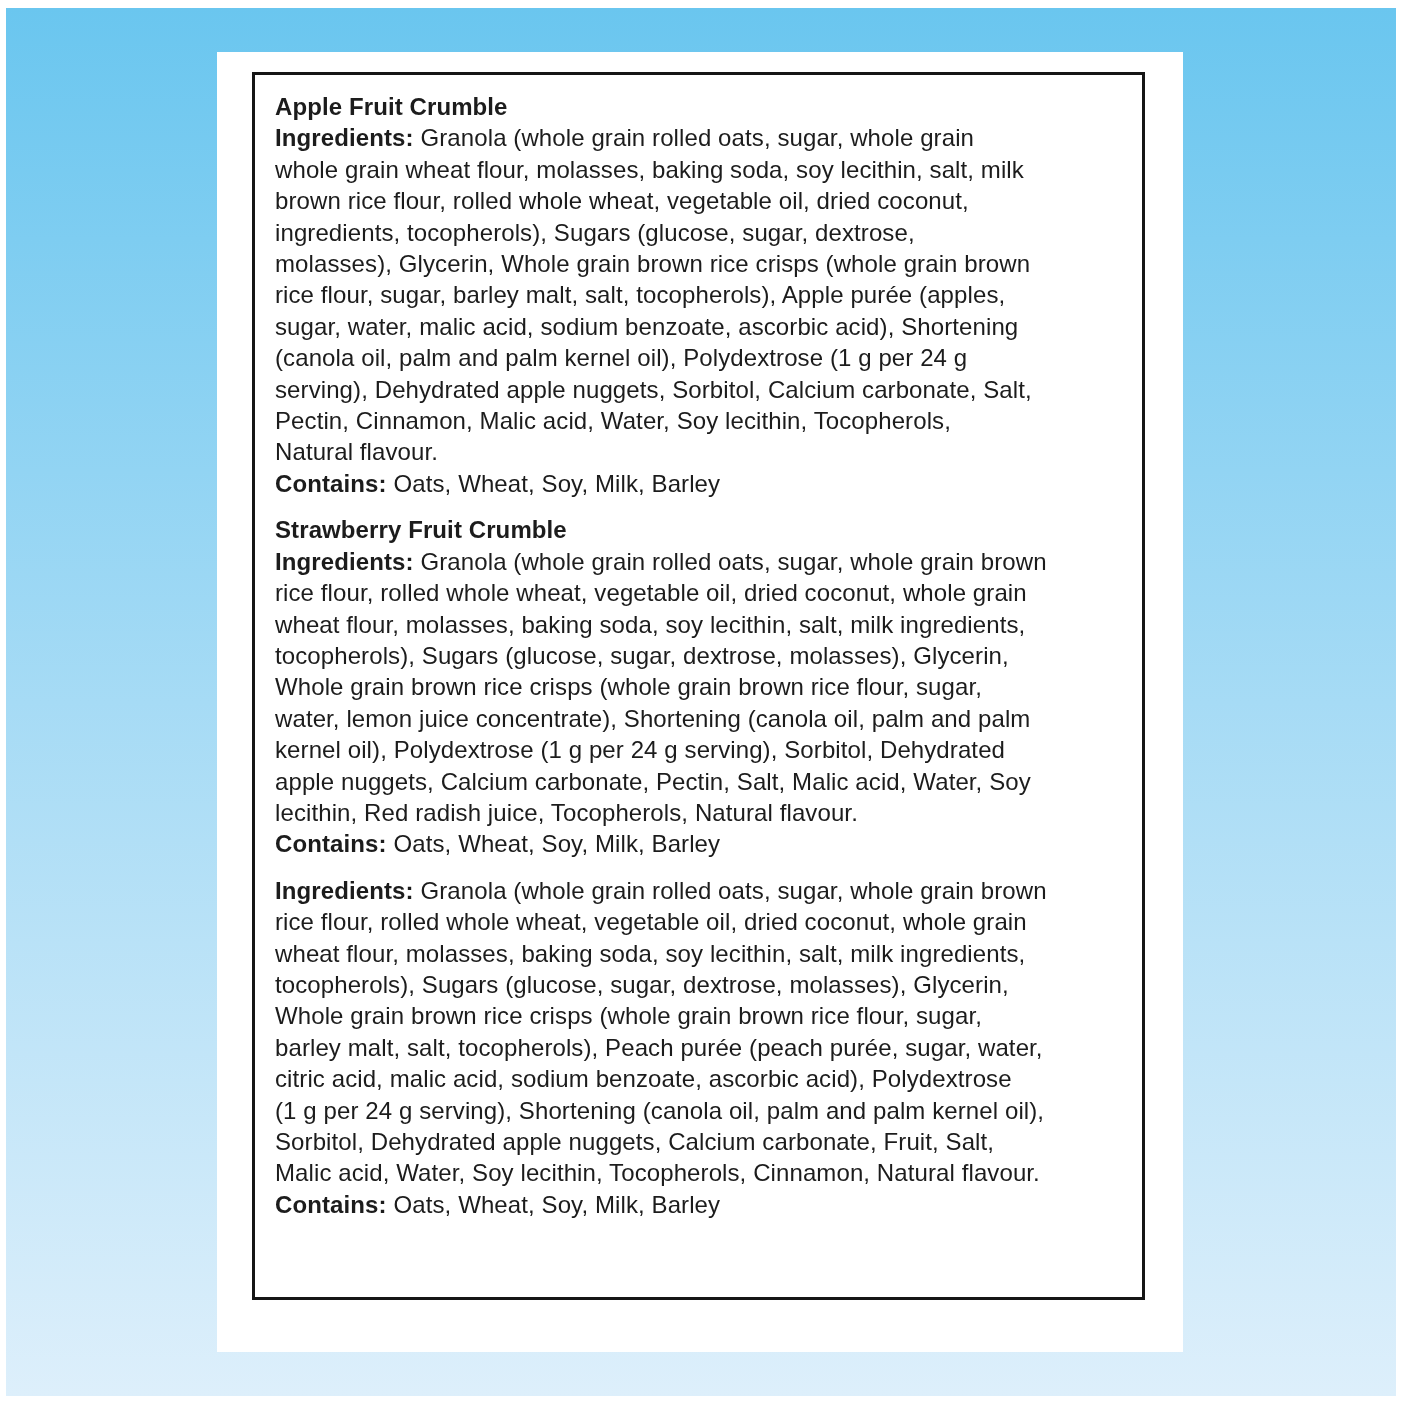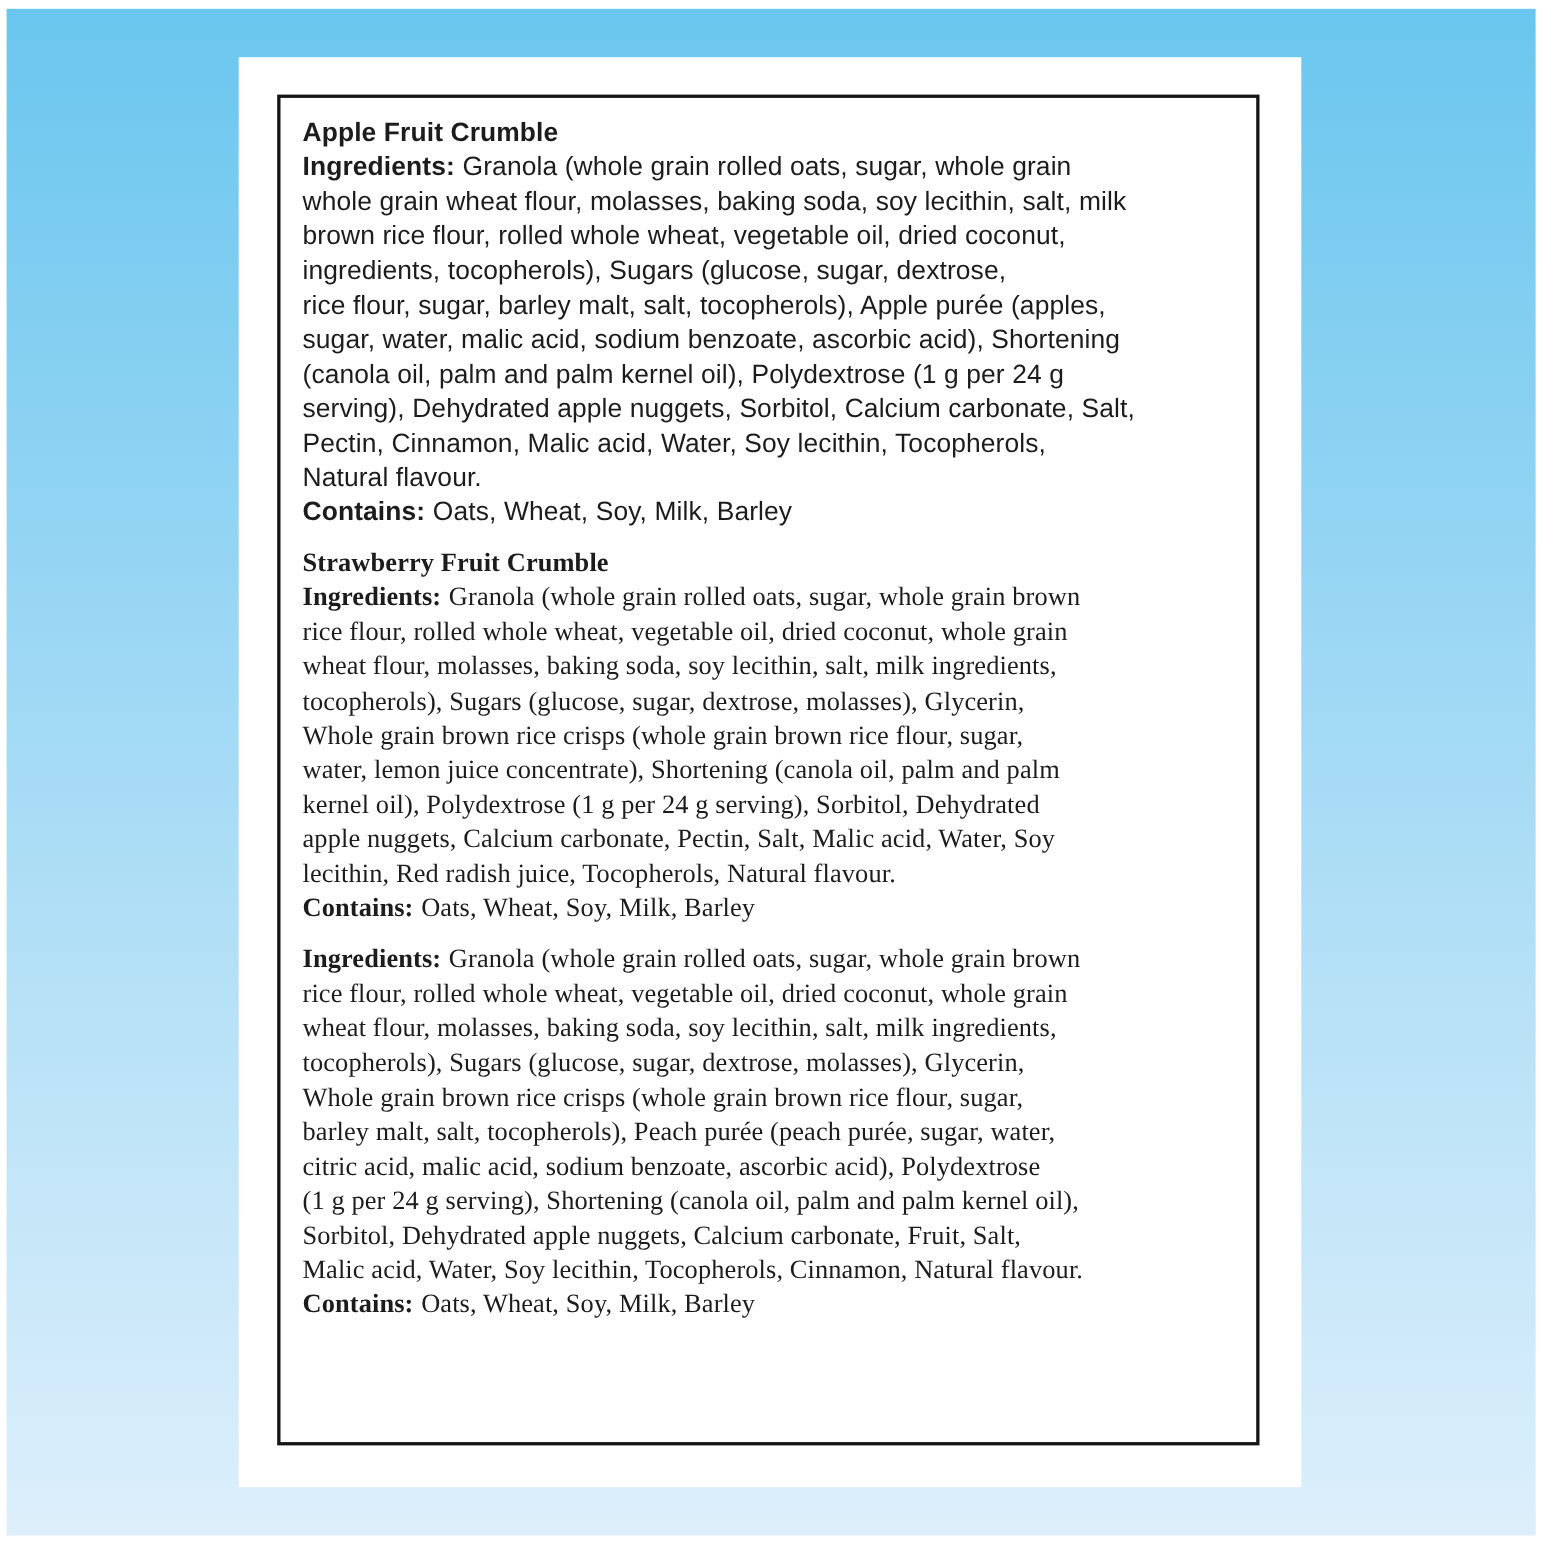--- a/index.html
+++ b/index.html
@@ -21,56 +21,57 @@
 
   .card {
     position: absolute;
     left: 217px; top: 52px;
     width: 966px; height: 1300px;
     background: #ffffff;
   }
 
   .ingredients-box {
     position: absolute;
-    left: 35px; top: 34px;
+    left: 35px; top: 20px;
     width: 893px; height: 1228px;
     box-sizing: border-box;
     border: 3px solid #151515;
     background: #ffffff;
   }
 
   .sections {
     padding: 16px 4px 0 20px;
     font-size: 24px;
     line-height: 31.4px;
     color: #1c1c1c;
     letter-spacing: 0.1px;
   }
 
-  .section + .section { margin-top: 15px; font-family: Liberation Serif, serif; }
+  .section + .section { margin-top: 15px; }
 
   .line { white-space: nowrap; }
 
   .bold-label { font-weight: 700; margin-right: 0.29em; }
   .title .bold-label { margin-right: 0; }
 </style>
 </head>
 <body>
 
 <div class="page">
   <div class="bg-gradient"></div>
   <div class="card">
     <div class="ingredients-box">
       <div class="sections">
           <section class="section">
             <div class="line title"><span class="bold-label">Apple Fruit Crumble</span></div>
             <div class="line"><span class="bold-label">Ingredients:</span><span>Granola (whole grain rolled oats, sugar, whole grain</span></div>
             <div class="line"><span>whole grain wheat flour, molasses, baking soda, soy lecithin, salt, milk</span></div>
             <div class="line"><span>brown rice flour, rolled whole wheat, vegetable oil, dried coconut,</span></div>
             <div class="line"><span>ingredients, tocopherols), Sugars (glucose, sugar, dextrose,</span></div>
+            <div class="line"><span>molasses), Glycerin, Whole grain brown rice crisps (whole grain brown</span></div>
             <div class="line"><span>rice flour, sugar, barley malt, salt, tocopherols), Apple purée (apples,</span></div>
             <div class="line"><span>sugar, water, malic acid, sodium benzoate, ascorbic acid), Shortening</span></div>
             <div class="line"><span>(canola oil, palm and palm kernel oil), Polydextrose (1 g per 24 g</span></div>
             <div class="line"><span>serving), Dehydrated apple nuggets, Sorbitol, Calcium carbonate, Salt,</span></div>
             <div class="line"><span>Pectin, Cinnamon, Malic acid, Water, Soy lecithin, Tocopherols,</span></div>
             <div class="line"><span>Natural flavour.</span></div>
             <div class="line"><span class="bold-label">Contains:</span><span>Oats, Wheat, Soy, Milk, Barley</span></div>
           </section>
           <section class="section">
             <div class="line title"><span class="bold-label">Strawberry Fruit Crumble</span></div>

